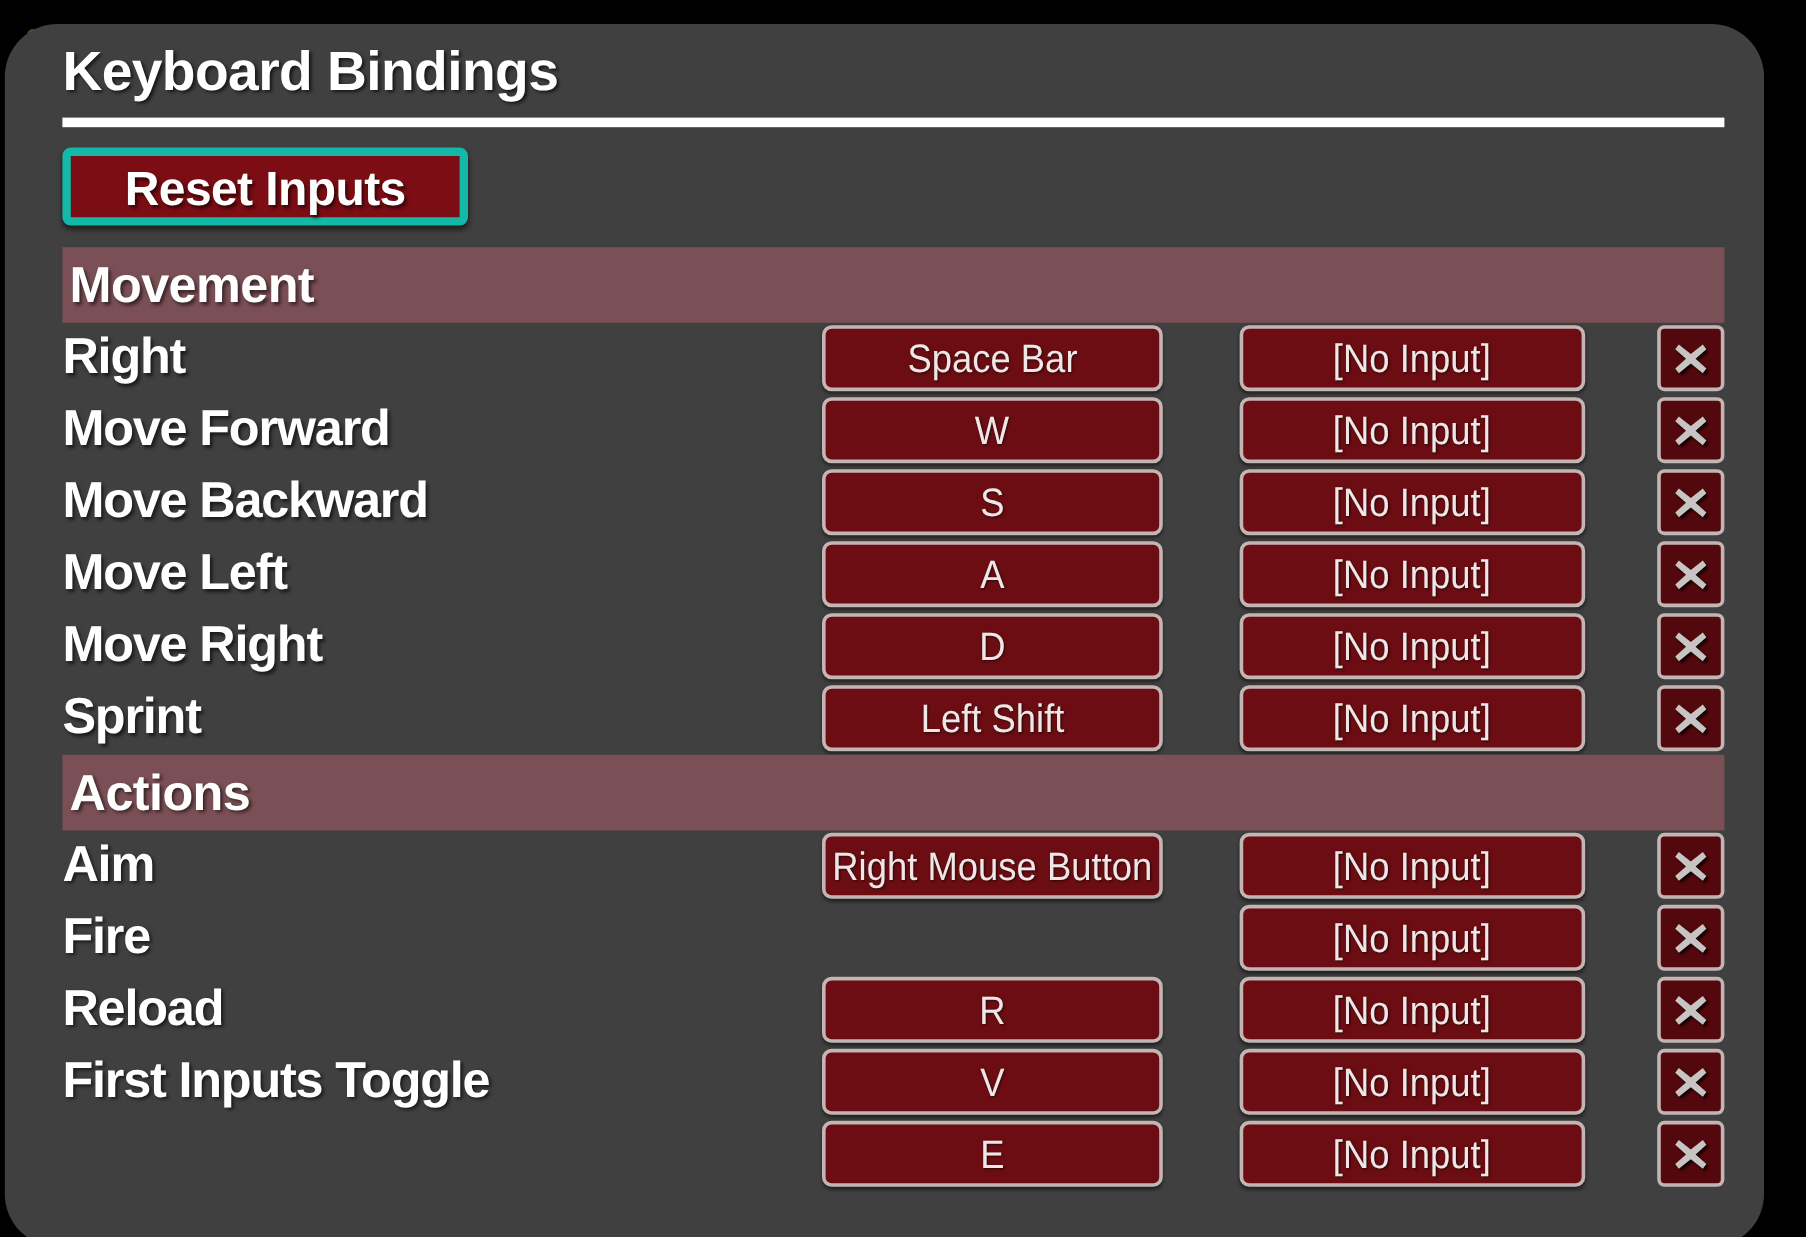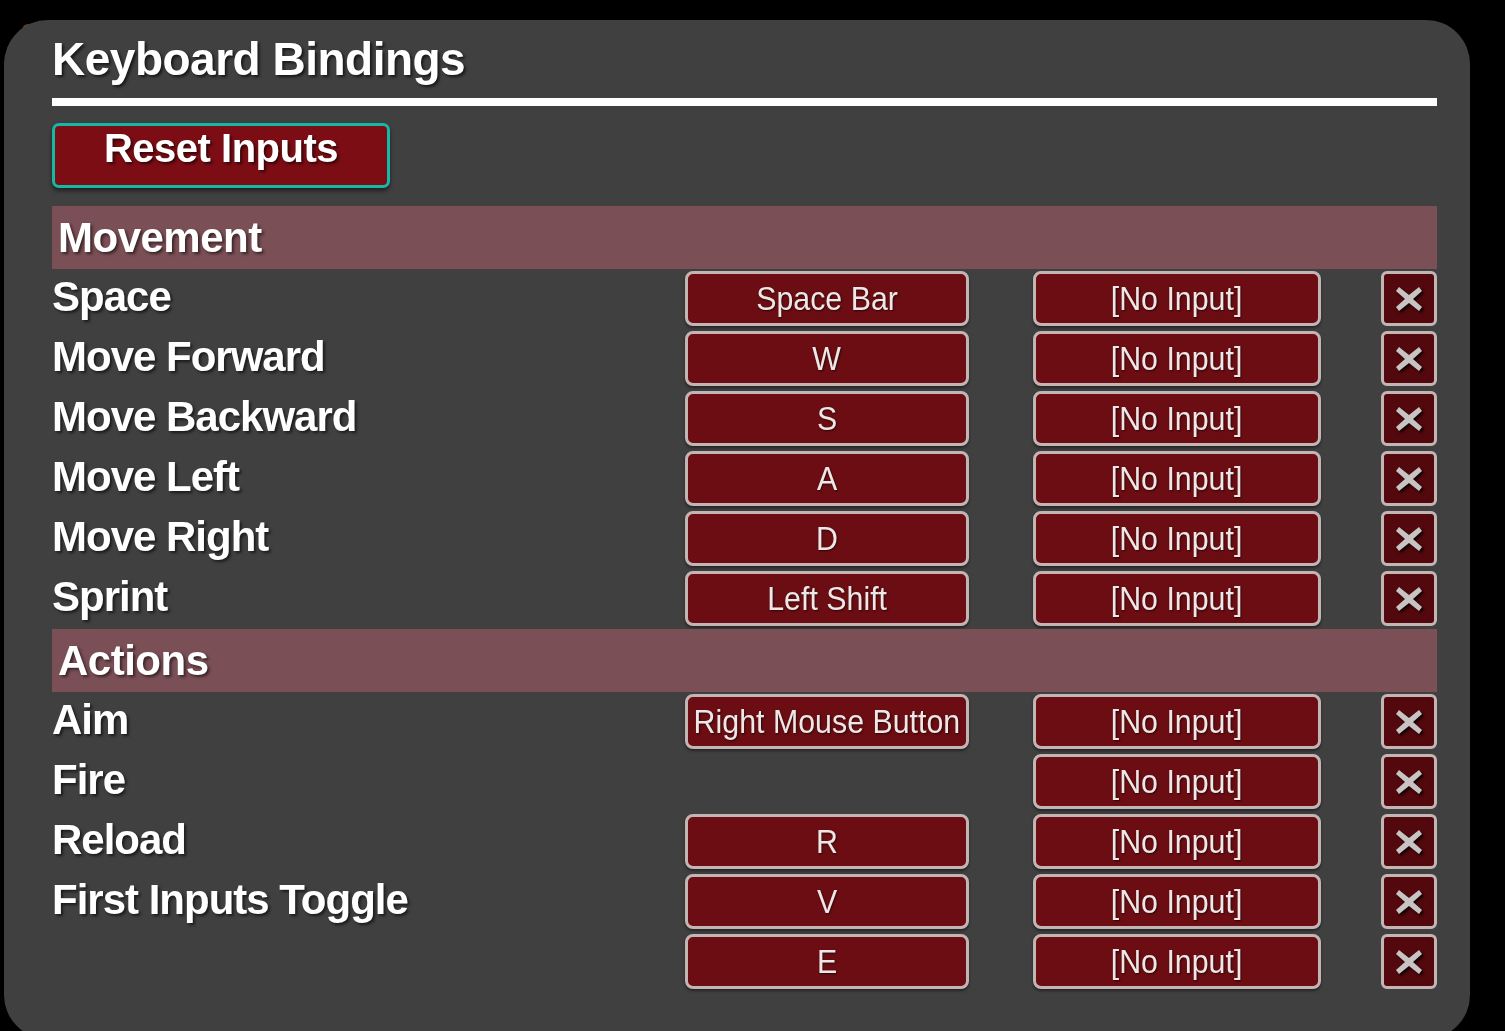--- a/index.html
+++ b/index.html
@@ -18,22 +18,22 @@
   #panel{position:absolute;left:4px;top:2px;width:1466px;height:1019px;
          background:#404040;border-radius:44px;overflow:hidden;margin-top:18px;}
 
   
   .panel-title{position:absolute;left:48px;top:16px;width:1000px;
       font-size:46px;font-weight:bold;color:#fff;letter-spacing:-0.5px;
       text-shadow:2px 2px 3px rgba(0,0,0,.65);line-height:1;}
   .title-rule{position:absolute;left:48px;top:78px;width:1385px;height:8px;background:#fff;}
 
   .reset-btn{position:absolute;left:48px;top:103px;width:338px;height:65px;
-      background:#7d0d14;border:3px solid #14b8a6;border-radius:7px;
-      display:flex;align-items:flex-start;justify-content:center;box-sizing:border-box;
+      background:#7d0d14;border:7px solid #14b8a6;border-radius:7px;
+      display:flex;align-items:flex-end;justify-content:center;box-sizing:border-box;
       box-shadow:0 3px 4px rgba(0,0,0,.5);cursor:pointer;}
   .reset-btn span{font-size:40px;font-weight:bold;color:#fff;letter-spacing:-0.5px;
       text-shadow:2px 2px 3px rgba(0,0,0,.6);}
 
   
   .list{position:absolute;left:0;top:186px;width:1466px;height:833px;}
 
   .section-head{position:relative;left:48px;width:1385px;height:63px;background:#7a4f55;
       display:flex;align-items:center;box-sizing:border-box;}
   .section-head span{font-size:42px;font-weight:bold;color:#fff;letter-spacing:-0.5px;
@@ -80,21 +80,21 @@
 
     <div class="reset-btn">
       <span>Reset Inputs</span>
     </div>
 
     <div class="list" id="list">
         <div class="section-head">
           <span>Movement</span>
         </div>
         <div class="row">
-          <div class="action-label">Space</div>
+          <div class="action-label">Right</div>
           <div class="bind primary">
             <span>Space Bar</span>
           </div>
           <div class="bind secondary">
             <span>[No Input]</span>
           </div>
           <div class="clear-btn">
             <span>
               <svg width="30" height="30" viewBox="0 0 30 30">
                 <path d="M5 3 L15 11 L25 3 L28 7 L19 15 L28 23 L25 27 L15 19 L5 27 L2 23 L11 15 L2 7 Z" fill="#c9c4c4"></path>

